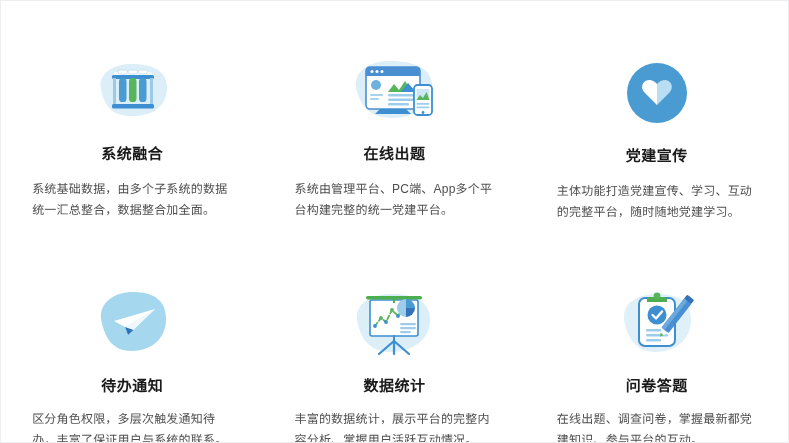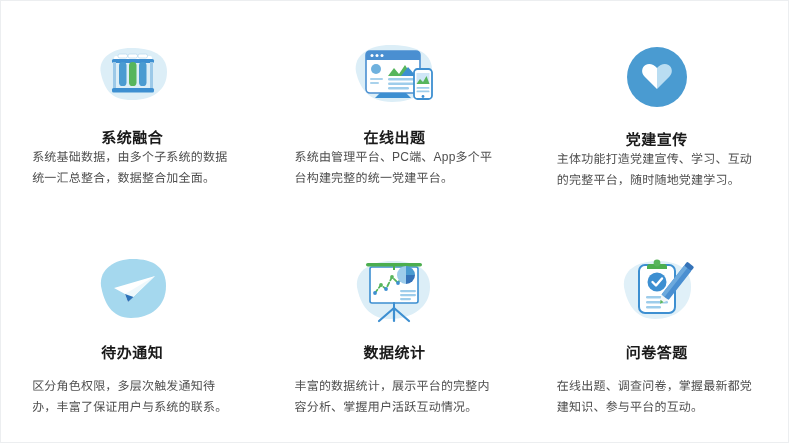--- a/index.html
+++ b/index.html
@@ -23,21 +23,21 @@
     grid-template-columns: repeat(3, 1fr);
     grid-template-rows: repeat(2, 1fr);
     box-sizing: border-box;
   }
   .feature-card {
     position: relative;
     display: flex;
     flex-direction: column;
     align-items: center;
     box-sizing: border-box;
-    padding: 0;
+    padding: 16px;
   }
   .card-icon {
     height: 80px;
     display: flex;
     align-items: center;
     justify-content: center;
     margin-top: 34px;
   }
   .card-icon svg {
     display: block;
@@ -49,20 +49,21 @@
     letter-spacing: 0.5px;
     text-align: center;
     margin-top: 14px;
     line-height: 1.2;
   }
   .card-desc {
     font-size: 12px;
     color: #4f4f4f;
     line-height: 1.75;
     text-align: left;
+    margin-top: 16px;
     width: 200px;
     letter-spacing: 0.2px;
   }
 
   
   .row-2 .card-icon { margin-top: 28px; }
   .row-2 .card-title { }
   .row-2 .card-desc { margin-top: 14px; }
 
   .card-3 .card-icon { margin-top: 36px; }

